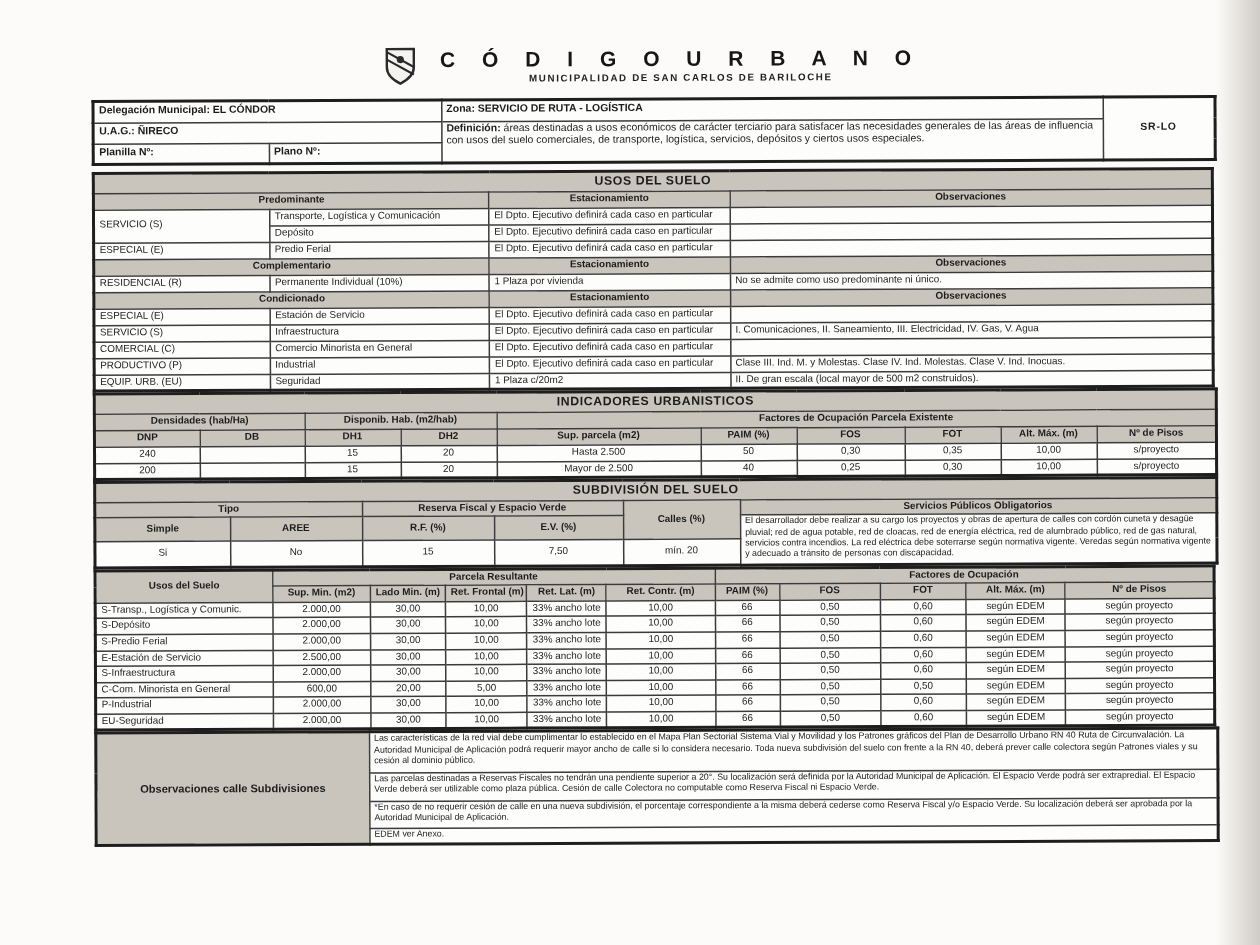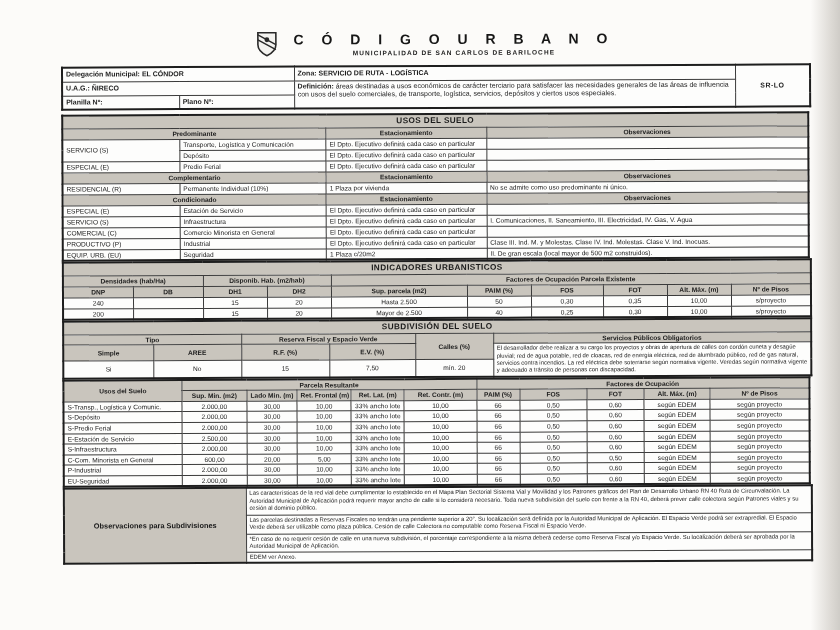--- a/index.html
+++ b/index.html
@@ -415,21 +415,21 @@
   </tbody>
     </table>
 
   <table class="sheet">
     <colgroup>
         <col style="width:182px">
         <col style="width:566px">
       </colgroup>
     <tbody>
         <tr>
-      <td rowspan="4" class="g obs-label">Observaciones para Subdivisiones</td>
+      <td rowspan="4" class="g obs-label">Observaciones calle Subdivisiones</td>
       <td class="wrap obs-par" style="height:27px">Las características de la red vial debe cumplimentar lo establecido en el Mapa Plan Sectorial Sistema Vial y Movilidad y los Patrones gráficos del Plan de Desarrollo Urbano RN 40 Ruta de Circunvalación. La Autoridad Municipal de Aplicación podrá requerir mayor ancho de calle si lo considera necesario. Toda nueva subdivisión del suelo con frente a la RN 40, deberá prever calle colectora según Patrones viales y su cesión al dominio público.</td>
     </tr>
     <tr>
       <td class="wrap obs-par" style="height:19px">Las parcelas destinadas a Reservas Fiscales no tendrán una pendiente superior a 20°. Su localización será definida por la Autoridad Municipal de Aplicación. El Espacio Verde podrá ser extrapredial. El Espacio Verde deberá ser utilizable como plaza pública. Cesión de calle Colectora no computable como Reserva Fiscal ni Espacio Verde.</td>
     </tr>
     <tr>
       <td class="wrap obs-par" style="height:18px">*En caso de no requerir cesión de calle en una nueva subdivisión, el porcentaje correspondiente a la misma deberá cederse como Reserva Fiscal y/o Espacio Verde. Su localización deberá ser aprobada por la Autoridad Municipal de Aplicación.</td>
     </tr>
     <tr>
       <td class="wrap obs-par" style="height:10px">EDEM ver Anexo.</td>

